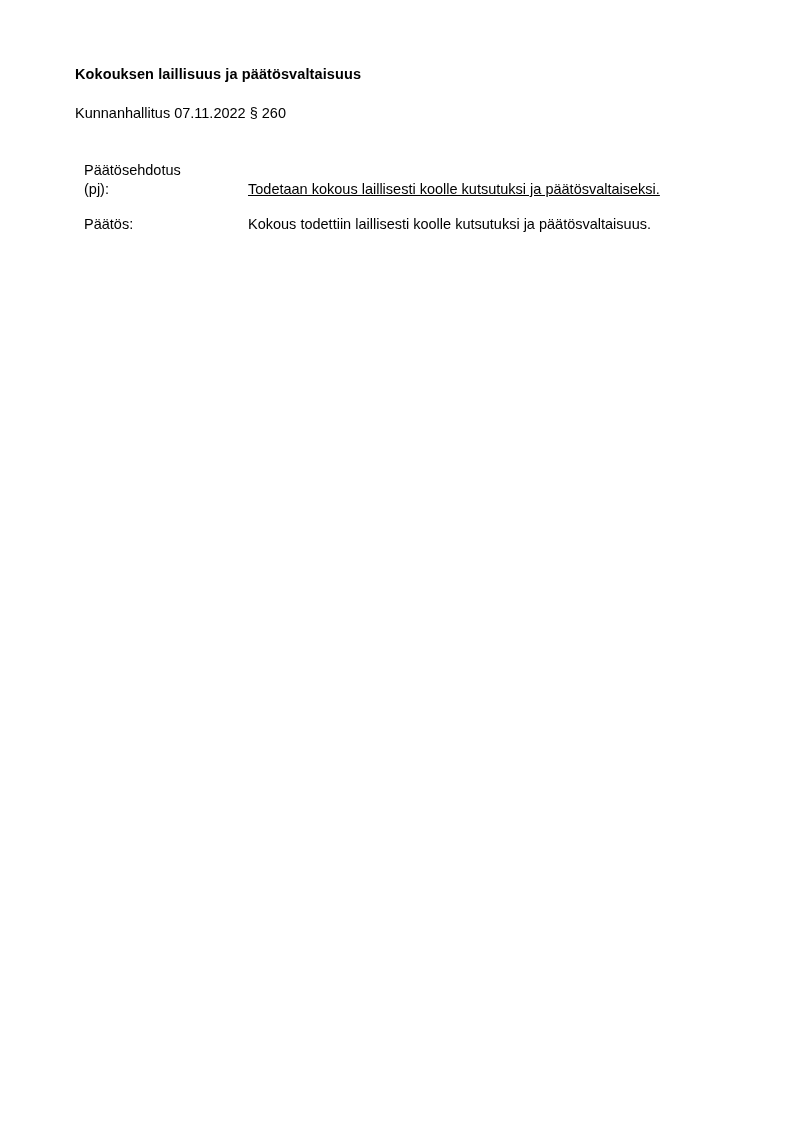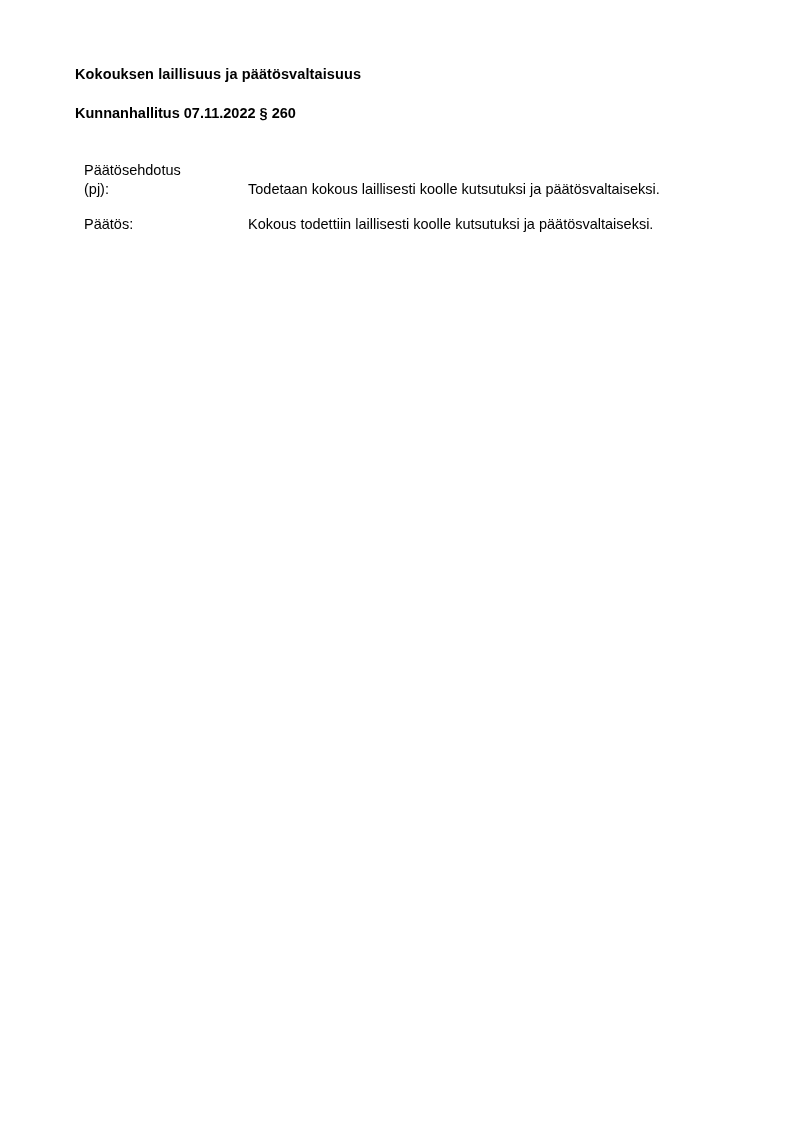--- a/index.html
+++ b/index.html
@@ -30,21 +30,21 @@
     font-size: 14.5px;
     font-weight: bold;
     letter-spacing: 0.1px;
     white-space: nowrap;
   }
   .doc-subtitle {
     position: absolute;
     left: 75px;
     top: 105px;
     font-size: 14.5px;
-    font-weight: bold;
+    font-weight: normal;
     white-space: nowrap;
   }
   .row {
     position: absolute;
     left: 75px;
     width: 660px;
     font-size: 14.5px;
     line-height: 19px;
   }
   .row-proposal { top: 161px; }
@@ -54,20 +54,21 @@
     left: 9px;
     top: 0;
     width: 170px;
     white-space: pre-line;
   }
   .value {
     position: absolute;
     left: 173px;
     top: 19px;
     width: 490px;
+    text-decoration: underline;
   }
   .value-single {
     position: absolute;
     left: 173px;
     top: 0;
     width: 490px;
   }
 </style>
 </head>
 <body>
@@ -79,16 +80,16 @@
   <div class="doc-subtitle">Kunnanhallitus  07.11.2022 § 260</div>
 
   <div class="row row-proposal">
     <div class="label">Päätösehdotus
 (pj):</div>
     <div class="value">Todetaan  kokous laillisesti koolle kutsutuksi  ja päätösvaltaiseksi.</div>
   </div>
 
   <div class="row row-decision">
     <div class="label">Päätös:</div>
-    <div class="value-single">Kokous todettiin laillisesti koolle kutsutuksi  ja päätösvaltaiseksi.</div>
+    <div class="value-single">Kokous todettiin laillisesti koolle kutsutuksi  ja päätösvaltaisuus.</div>
   </div>
 
 </div>
 
 </body></html>

